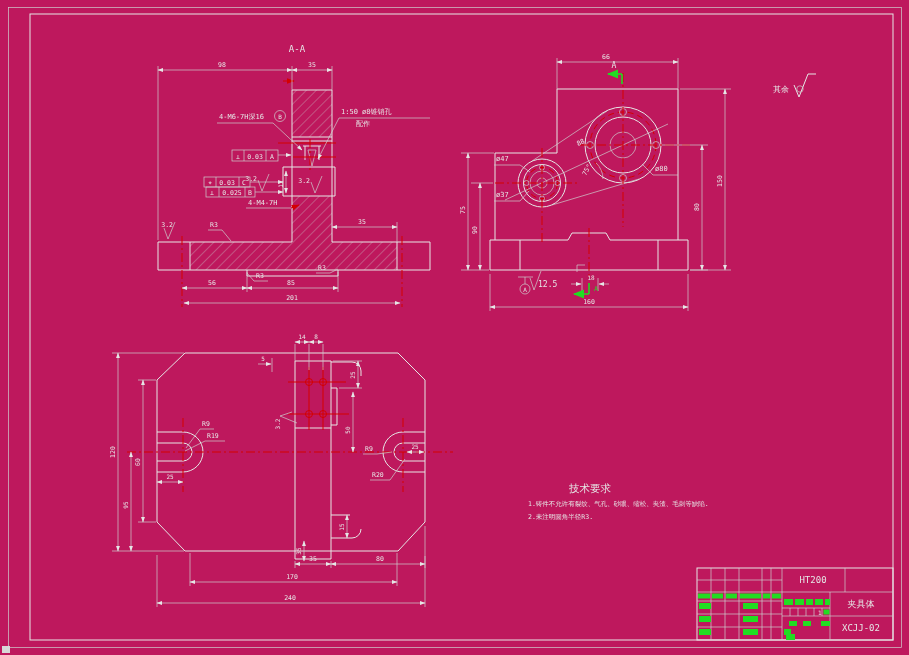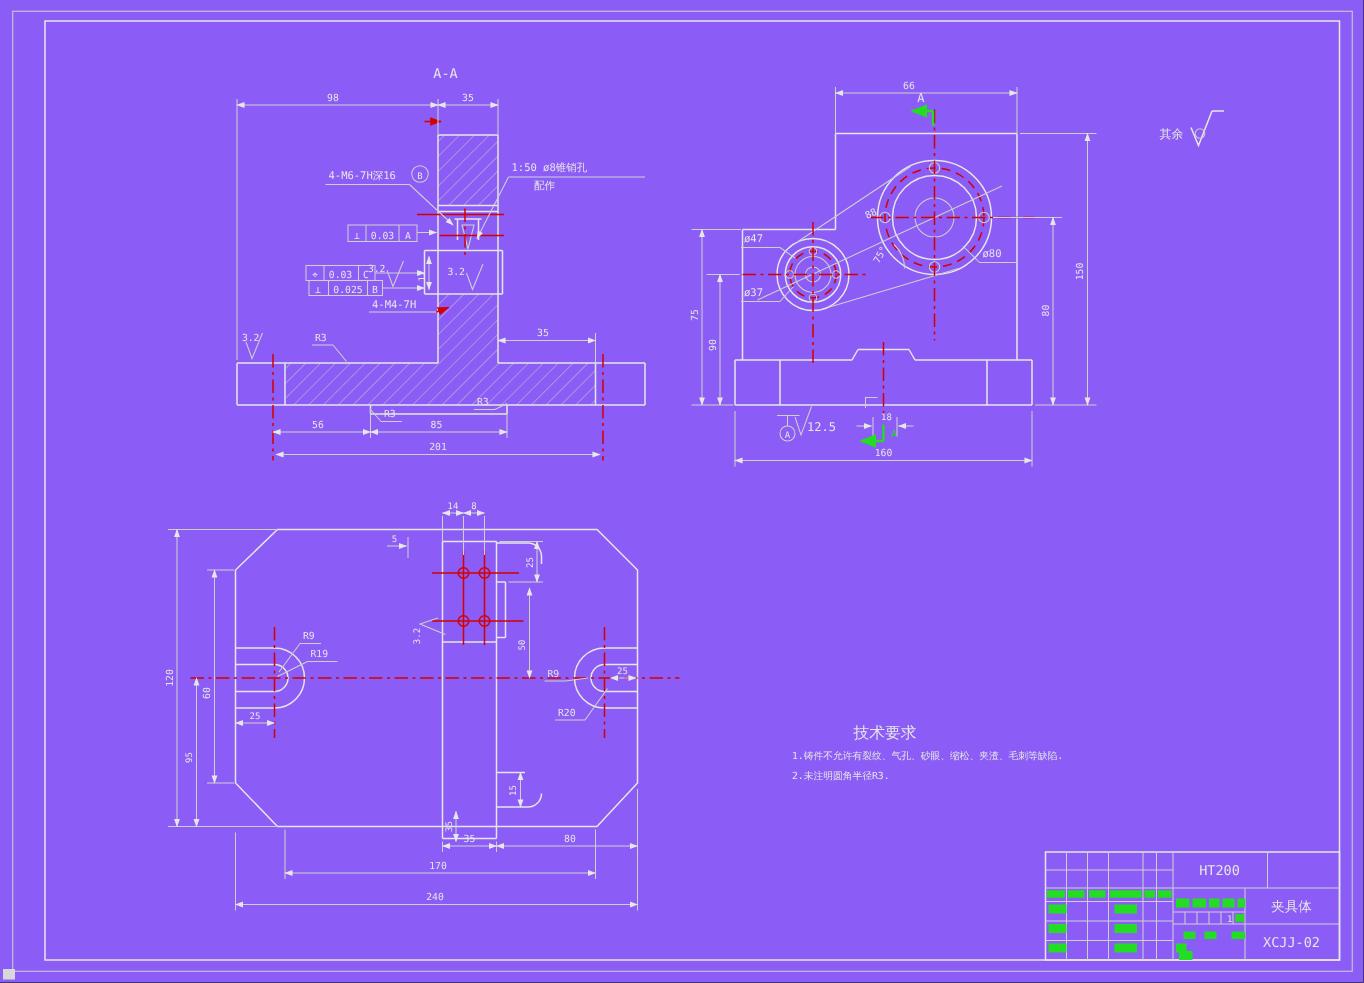--- a/index.html
+++ b/index.html
@@ -1,16 +1,16 @@
 <!DOCTYPE html>
 <html><head>
 <meta charset="utf-8">
 <style>
   html,body{margin:0;padding:0;background:#111;}
-  .stage{position:relative;width:909px;height:655px;background:#8b5cf6;overflow:hidden;
+  .stage{position:relative;width:909px;height:655px;background:#be185d;overflow:hidden;
          font-family:"DejaVu Sans Mono","DejaVu Sans",monospace;}
   svg{position:absolute;left:0;top:0;}
   .ln{stroke:#e6e6e6;stroke-width:1;fill:none;}
   .tn{stroke:#cfcfcf;stroke-width:0.7;fill:none;}
   .rd{stroke:#d40000;stroke-width:1;fill:none;}
   .cl{stroke-dasharray:9 3 2 3;}
   .dash{stroke-dasharray:6 4;}
   .gr{stroke:#22dd22;stroke-width:1.6;fill:none;}
   text{fill:#e6e6e6;font-family:"DejaVu Sans Mono","DejaVu Sans",monospace;font-size:7px;}
   .mid{text-anchor:middle;}

